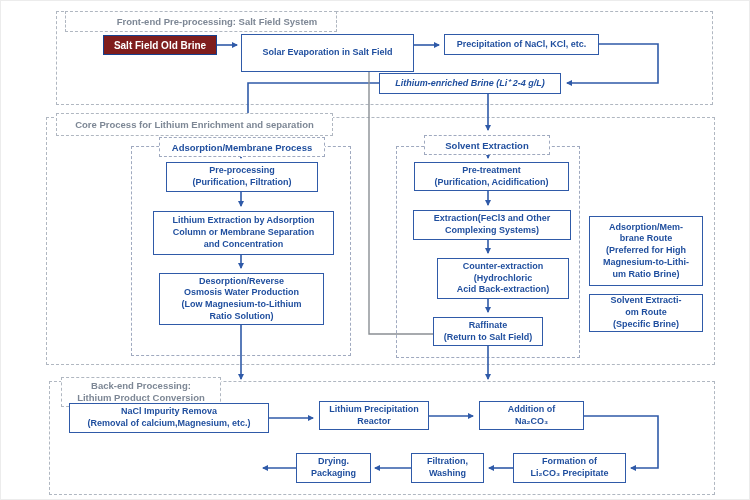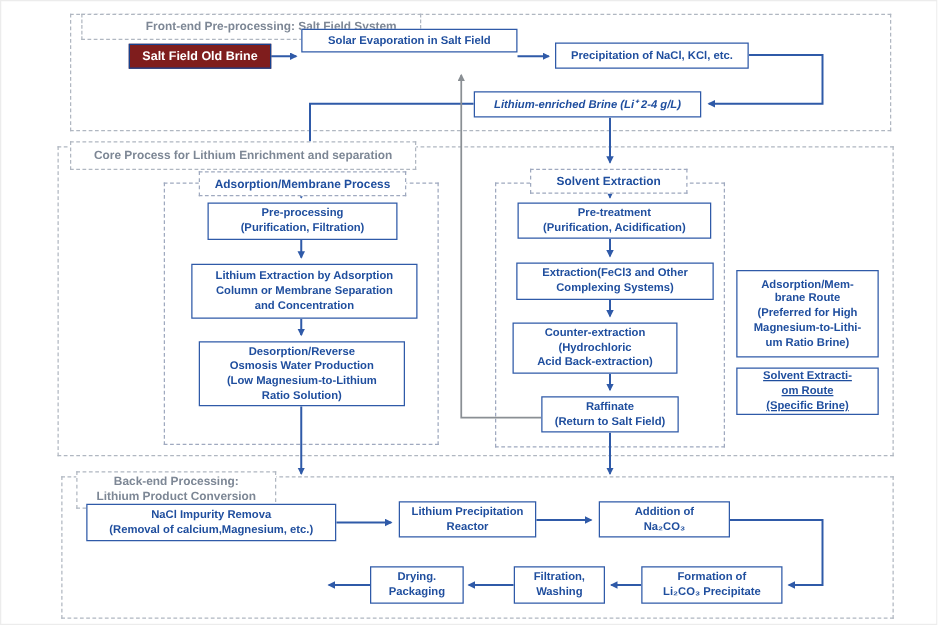--- a/index.html
+++ b/index.html
@@ -59,50 +59,50 @@
       <path d="M428,415 H472" marker-end="url(#ab)"></path>
       <path d="M583,415 H657 V467 H630" marker-end="url(#ab)"></path>
       <path d="M512,467 H488" marker-end="url(#ab)"></path>
       <path d="M410,467 H374" marker-end="url(#ab)"></path>
       <path d="M295,467 H262" marker-end="url(#ab)"></path>
     </g>
     <path d="M432,333 H368 V59" stroke="#8a8f94" stroke-width="1.4" fill="none" marker-end="url(#ag)"></path>
   </svg>
 
   <div class="box filled" style="left:102px;top:34px;width:114px;height:20px;font-size:10px;">Salt Field Old Brine</div>
-  <div class="box" style="left:240px;top:22px;width:173px;height:19px;text-align:center;">Solar Evaporation in Salt Field</div>
+  <div class="box" style="left:240px;top:33px;width:173px;height:38px;text-align:center;">Solar Evaporation in Salt Field</div>
   <div class="box" style="left:443px;top:33px;width:155px;height:21px;">Precipitation of NaCl, KCl, etc.</div>
   <div class="box" style="left:378px;top:72px;width:182px;height:21px;font-style:italic;">Lithium-enriched Brine (Li⁺ 2-4 g/L)</div>
 
   <div class="box" style="left:165px;top:161px;width:152px;height:30px;">Pre-processing
 (Purification, Filtration)</div>
   <div class="box" style="left:152px;top:210px;width:181px;height:44px;">Lithium Extraction by Adsorption
 Column or Membrane Separation
 and Concentration</div>
   <div class="box" style="left:158px;top:272px;width:165px;height:52px;">Desorption/Reverse
 Osmosis Water Production
 (Low Magnesium-to-Lithium
 Ratio Solution)</div>
 
   <div class="box" style="left:413px;top:161px;width:155px;height:29px;">Pre-treatment
 (Purification, Acidification)</div>
   <div class="box" style="left:412px;top:209px;width:158px;height:30px;">Extraction(FeCl3 and Other
 Complexing Systems)</div>
-  <div class="box" style="left:409px;top:257px;width:132px;height:41px;">Counter-extraction
+  <div class="box" style="left:436px;top:257px;width:132px;height:41px;">Counter-extraction
 (Hydrochloric
 Acid Back-extraction)</div>
   <div class="box" style="left:432px;top:316px;width:110px;height:29px;">Raffinate
 (Return to Salt Field)</div>
 
   <div class="box" style="left:588px;top:215px;width:114px;height:70px;">Adsorption/Mem-
 brane Route
 (Preferred for High
 Magnesium-to-Lithi-
 um Ratio Brine)</div>
-  <div class="box" style="left:588px;top:293px;width:114px;height:38px;text-decoration:underline;">Solvent Extracti-
+  <div class="box" style="left:588px;top:293px;width:114px;height:38px;">Solvent Extracti-
 om Route
 (Specific Brine)</div>
 
   <div class="box" style="left:68px;top:402px;width:200px;height:30px;">NaCl Impurity Remova
 (Removal of calcium,Magnesium, etc.)</div>
   <div class="box" style="left:318px;top:400px;width:110px;height:29px;">Lithium Precipitation
 Reactor</div>
   <div class="box" style="left:478px;top:400px;width:105px;height:29px;">Addition of
 Na₂CO₃</div>
   <div class="box" style="left:512px;top:452px;width:113px;height:30px;">Formation of

